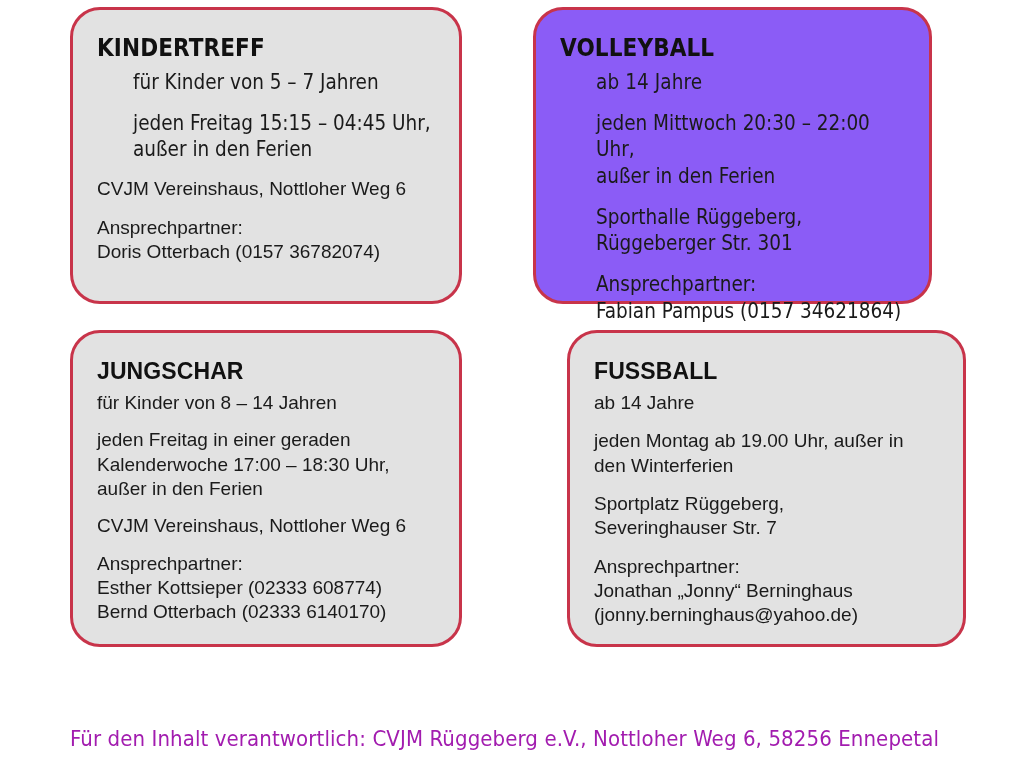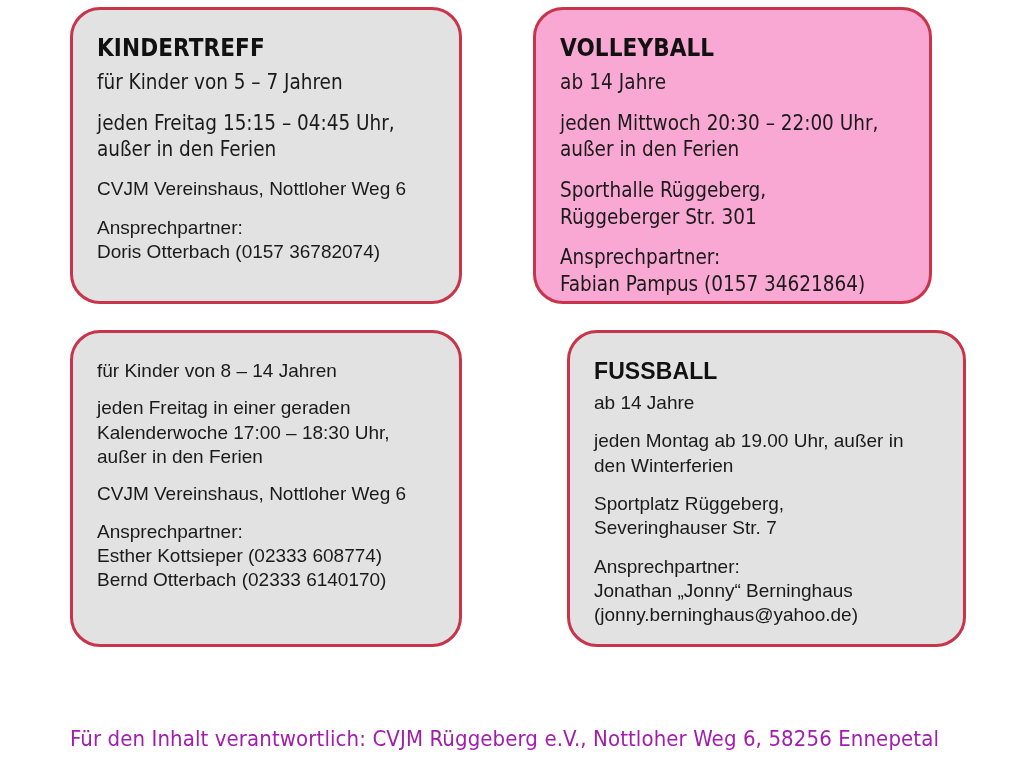--- a/index.html
+++ b/index.html
@@ -59,21 +59,21 @@
   }
   .para:last-child { margin-bottom: 0; }
 
   .card.c1 .card-title,
   .card.c2 .card-title { font-family: "Liberation Sans Narrow", "DejaVu Sans Condensed", "Liberation Sans", sans-serif; font-size: 24px; }
   .card.c3 .card-title,
   .card.c4 .card-title { font-family: "Liberation Sans", sans-serif; font-size: 23px; }
 
   .card.c1 .para.p0,
   .card.c1 .para.p1,
-  .card.c2 .para { font-family: "Liberation Sans Narrow", "DejaVu Sans Condensed", "Liberation Sans", sans-serif; font-size: 20.5px; }
+  .card.c2 .para { font-family: "Liberation Sans Narrow", "DejaVu Sans Condensed", "Liberation Sans", sans-serif; font-size: 20.5px; margin-left: 36px; }
 
   .card.c1 .para.p2,
   .card.c1 .para.p3,
   .card.c3 .para,
   .card.c4 .para { font-family: "Liberation Sans", sans-serif; font-size: 19px; }
 
   .card.c2 .para.p0 { letter-spacing: 0.1px; }
 
   
   .card.c3 .para { margin-bottom: 13px; line-height: 1.28; }
@@ -101,32 +101,33 @@
   <div class="card c1" style="border-color: rgb(200, 52, 74); background: rgb(226, 226, 226);">
     <div class="card-title">KINDERTREFF</div>
     <div class="para p0">für Kinder von 5 – 7 Jahren</div>
     <div class="para p1">jeden Freitag 15:15 – 04:45 Uhr,
 außer in den Ferien</div>
     <div class="para p2">CVJM Vereinshaus, Nottloher Weg 6</div>
     <div class="para p3">Ansprechpartner:
 Doris Otterbach (0157 36782074)</div>
   </div>
 
-  <div class="card c2" style="border-color: rgb(200, 52, 74); background: #f9a8d4;">
+  <div class="card c2" style="border-color: rgb(200, 52, 74); background: #8b5cf6;">
     <div class="card-title">VOLLEYBALL</div>
     <div class="para p0">ab 14 Jahre</div>
     <div class="para p1">jeden Mittwoch 20:30 – 22:00 Uhr,
 außer in den Ferien</div>
     <div class="para p2">Sporthalle Rüggeberg,
 Rüggeberger Str. 301</div>
     <div class="para p3">Ansprechpartner:
 Fabian Pampus (0157 34621864)</div>
   </div>
 
   <div class="card c3" style="border-color: rgb(200, 52, 74); background: rgb(226, 226, 226);">
+    <div class="card-title">JUNGSCHAR</div>
     <div class="para p0">für Kinder von 8 – 14 Jahren</div>
     <div class="para p1">jeden Freitag in einer geraden
 Kalenderwoche 17:00 – 18:30 Uhr,
 außer in den Ferien</div>
     <div class="para p2">CVJM Vereinshaus, Nottloher Weg 6</div>
     <div class="para p3">Ansprechpartner:
 Esther Kottsieper (02333 608774)
 Bernd Otterbach (02333 6140170)</div>
   </div>
 

